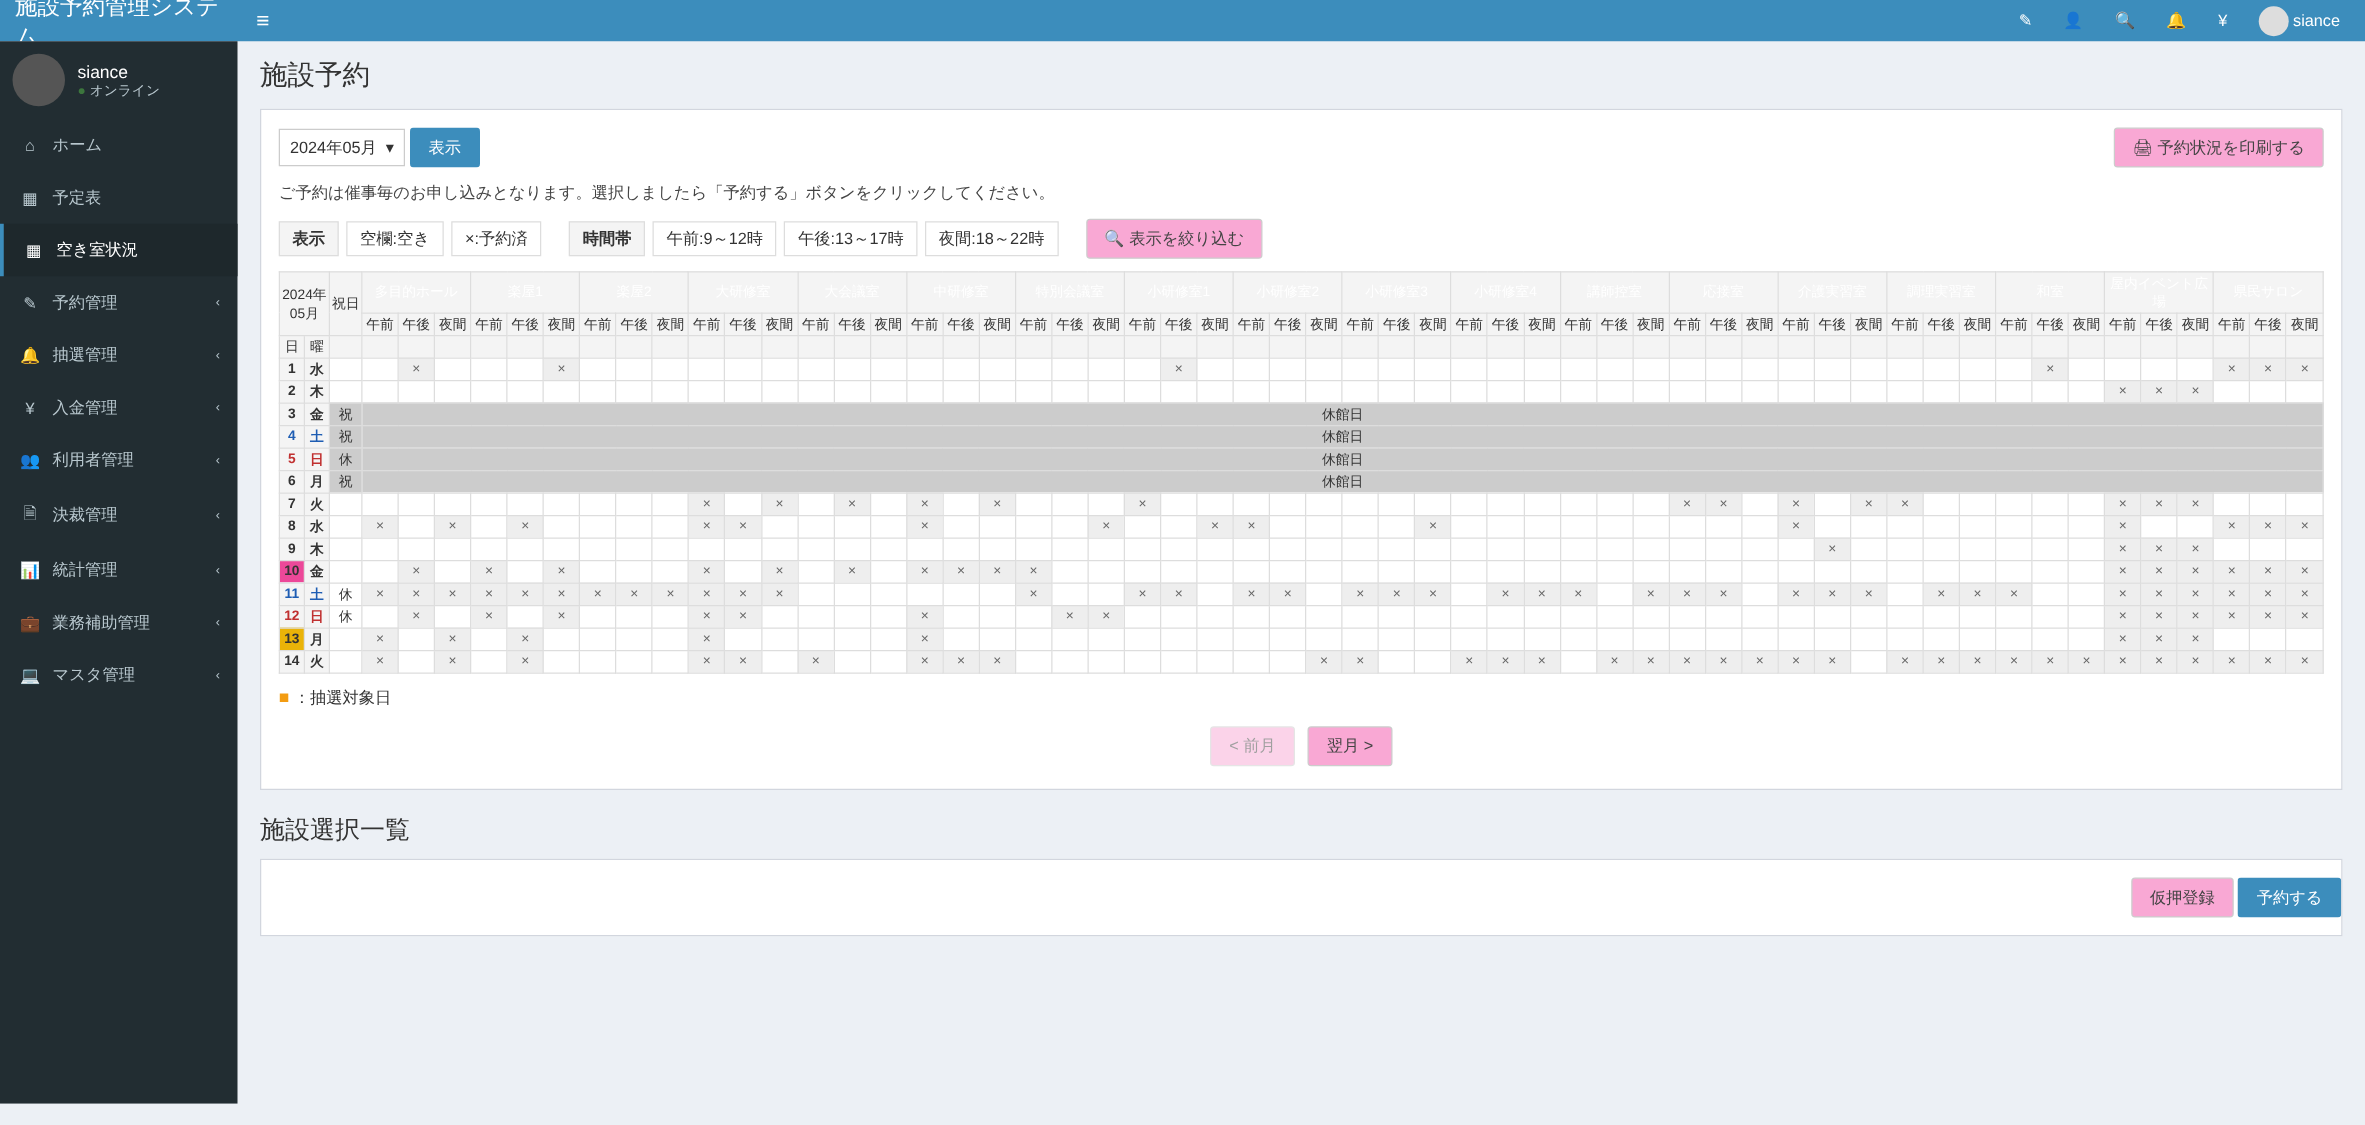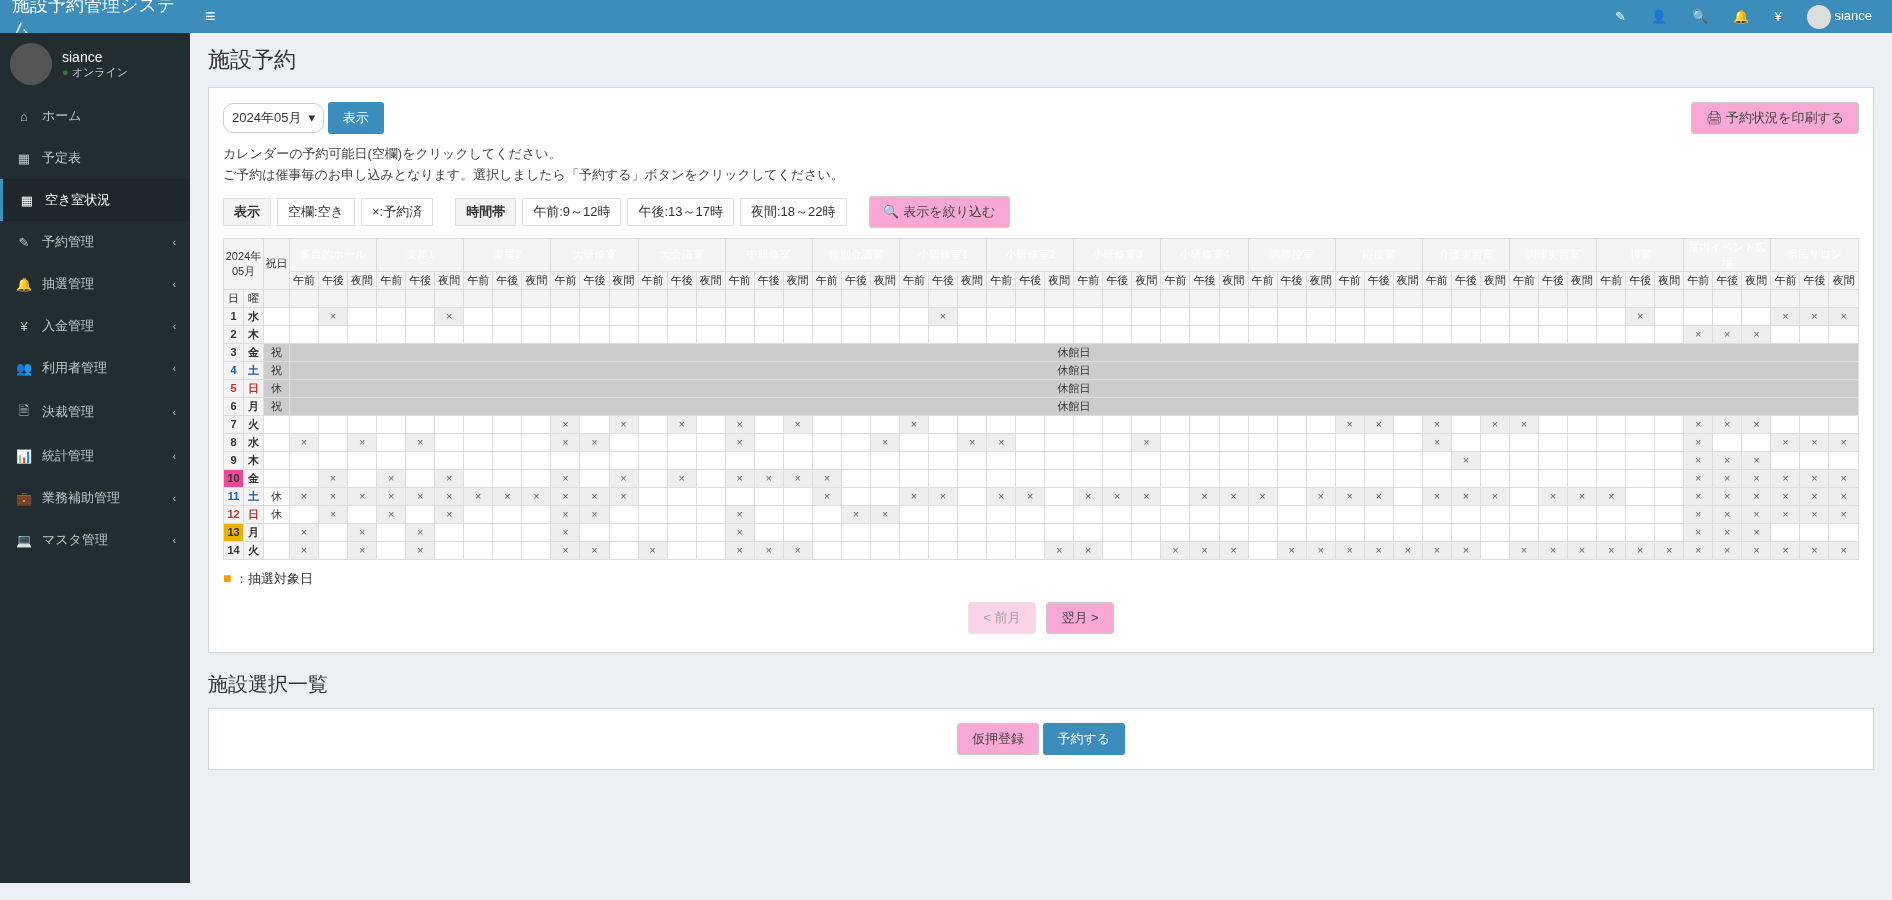--- a/index.html
+++ b/index.html
@@ -17,21 +17,21 @@
 .user-panel .name { color: #fff; font-size: 14px; }
 .user-panel .status { font-size: 11px; color: #b8c7ce; }
 .status-dot { color: #3c763d; }
 .nav-item { display: flex; align-items: center; padding: 12px 14px; cursor: pointer; color: #b8c7ce; }
 .nav-item.active { background: #1e282c; color: #fff; border-left: 3px solid #3c8dbc; }
 .nav-item .icon { width: 20px; margin-right: 8px; text-align: center; }
 .nav-item .arrow { margin-left: auto; font-size: 10px; }
 .content { flex: 1; padding: 12px 18px; overflow-x: auto; }
 .page-title { font-size: 22px; margin-bottom: 12px; color: #333; font-weight: normal; }
 .box { background: #fff; border: 1px solid #d2d6de; padding: 14px; margin-bottom: 18px; }
-.selectbox { padding: 5px 8px; border: 1px solid #ccc; border-radius: 10px; display: inline-block; background: #fff; }
+.selectbox { padding: 5px 8px; border: 1px solid #ccc; border-radius: 0; display: inline-block; background: #fff; }
 .btn { display: inline-block; padding: 6px 14px; border-radius: 3px; cursor: pointer; border: 1px solid transparent; }
 .btn-primary { background: #3c8dbc; color: #fff; }
 .btn-default { background: #f9a8d4; border: 1px solid #ccc; color: #444; }
 .btn-group-top { display: flex; align-items: flex-start; justify-content: space-between; margin-bottom: 10px; }
 .instruction { color: #444; margin: 8px 0 10px; line-height: 1.6; }
 .legend-row { display: flex; gap: 6px; align-items: center; margin-bottom: 10px; flex-wrap: wrap; }
 .legend-cell { border: 1px solid #ddd; padding: 4px 10px; background: #fff; }
 .legend-cell.header { background: #f4f4f4; font-weight: bold; }
 table.cal { border-collapse: collapse; width: 100%; font-size: 11px; table-layout: fixed; }
 table.cal th, table.cal td { border: 1px solid #ddd; text-align: center; padding: 1px 0; }
@@ -46,21 +46,21 @@
 td.sat, th.sat { color: #1e5db3; }
 td.sun, th.sun { color: #c03030; }
 td.x { background: #eee; color: #666; cursor: default; }
 td.empty { background: #fff; cursor: pointer; }
 td.gray { background: #ccc; }
 .month-nav { text-align: center; margin: 14px 0 4px; }
 .legend-dot { color: #f39c12; font-size: 14px; }
 .section-title { font-size: 20px; margin-bottom: 10px; font-weight: normal; }
 table.selection { width: 100%; border-collapse: collapse; }
 table.selection th { background: #f4f4f4; border: 1px solid #ddd; padding: 10px; font-weight: normal; }
-.submit-row { text-align: center; margin-top: 14px; }
+.submit-row { text-align: right; margin-top: 14px; }
 </style>
 </head>
 <body>
 
 <div class="topbar">
   <div class="logo">施設予約管理システム</div>
   <div class="burger">≡</div>
   <div class="top-right">
     <span>✎</span>
     <span>👤</span>
@@ -143,21 +143,20 @@
     <div class="box">
       <div class="btn-group-top">
         <div>
           <span class="selectbox"><span>2024年05月</span> &nbsp;▾</span>
           <span class="btn btn-primary">表示</span>
         </div>
         <div class="btn btn-default">🖨 <span>予約状況を印刷する</span></div>
       </div>
 
       <div class="instruction">
-        <div>カレンダーの予約可能日(空欄)をクリックしてください。</div>
         <div>ご予約は催事毎のお申し込みとなります。選択しましたら「予約する」ボタンをクリックしてください。</div>
       </div>
 
       <div class="legend-row">
         <div class="legend-cell header">表示</div>
         <div class="legend-cell">空欄:空き</div>
         <div class="legend-cell">×:予約済</div>
         <div style="width:10px"></div>
         <div class="legend-cell header">時間帯</div>
         <div class="legend-cell">午前:9～12時</div>

